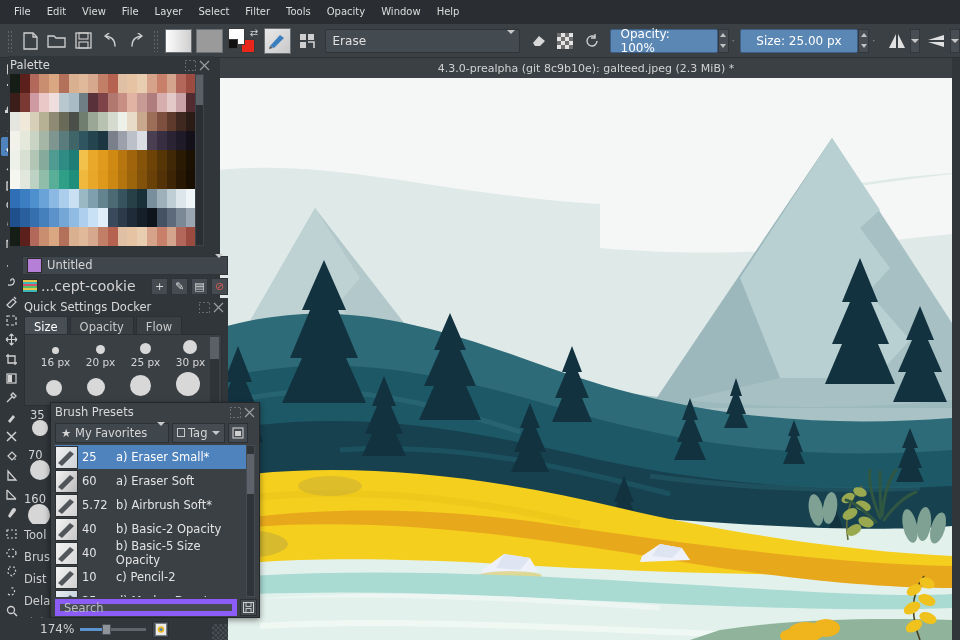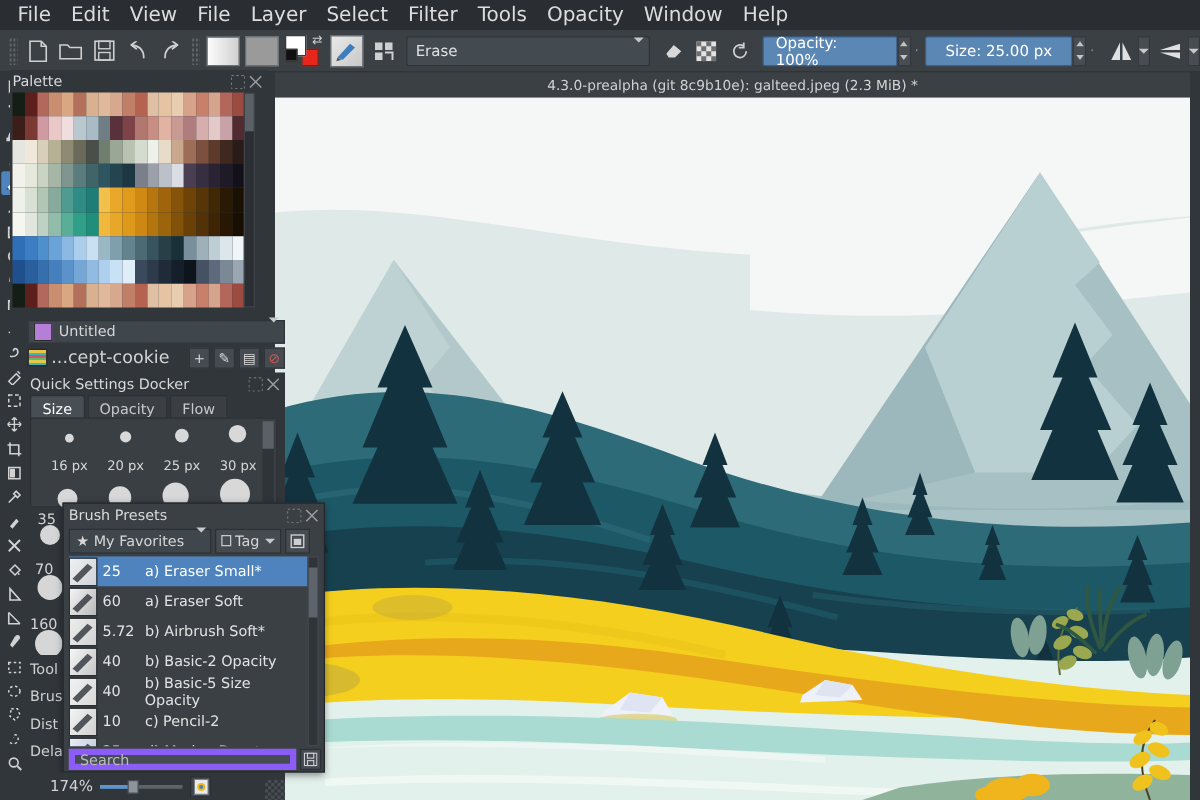--- a/index.html
+++ b/index.html
@@ -9,21 +9,21 @@
     font-size: 11px; color: #d6d6d6; background: #31363b;
   }
   #app { position: relative; width: 960px; height: 640px; }
 
   
   .menubar {
     position: absolute; top: 0; left: 0; width: 960px; height: 24px;
     background: #2a2e32; display: flex; align-items: center; padding-left: 6px;
   }
   .menu-item {
-    padding: 3px 8px; font-size: 16px; color: #dcdcdc; line-height: 14px;
+    padding: 3px 8px; font-size: 10px; color: #dcdcdc; line-height: 14px;
   }
   .menu-item span { text-decoration: none; }
 
   
   .toolbar {
     position: absolute; top: 24px; left: 0; width: 960px; height: 34px;
     background: #3b4045; display: flex; align-items: center; padding-left: 4px;
     border-bottom: 1px solid #2c3034;
   }
   .grip { width: 7px; height: 22px; margin: 0 3px;
@@ -126,21 +126,21 @@
   .tabrow { position: absolute; left: 2px; top: 18px; display: flex; gap: 2px; }
   .tab { padding: 3px 9px; font-size: 11.5px; background: #3a3f44; color: #c9c9c9;
     border: 1px solid #2c3034; border-bottom: none; border-radius: 2px 2px 0 0; }
   .tab.active { background: #474e54; color: #fff; }
   .quick-body { position: absolute; left: 2px; top: 36px; width: 198px; height: 72px;
     background: #3a3f44; border: 1px solid #2c3034; }
   .size-row { display: flex; align-items: flex-end; justify-content: space-around;
     padding: 5px 8px 0 8px; }
   .size-cell { display: flex; flex-direction: column; align-items: center; }
   .dotc { background: #d8d8d8; border-radius: 50%; }
-  .size-lbl { font-size: 10.5px; color: #d7d7d7; margin-top: 13px; }
+  .size-lbl { font-size: 10.5px; color: #d7d7d7; margin-top: 2px; }
   .qscroll { position: absolute; right: 2px; top: 2px; width: 9px; height: 66px;
     background: #2f3438; }
   .qscroll .thumb { width: 9px; height: 22px; background: #5a6066; }
 
   #tool-docker { position: absolute; left: 22px; top: 524px; width: 206px; height: 116px;
     background: #31363b; }
   .tool-line { height: 22px; display: flex; align-items: center; font-size: 11.5px;
     color: #cfcfcf; padding-left: 2px; }
   .tool-line.dim { color: #7e838a; }
 

